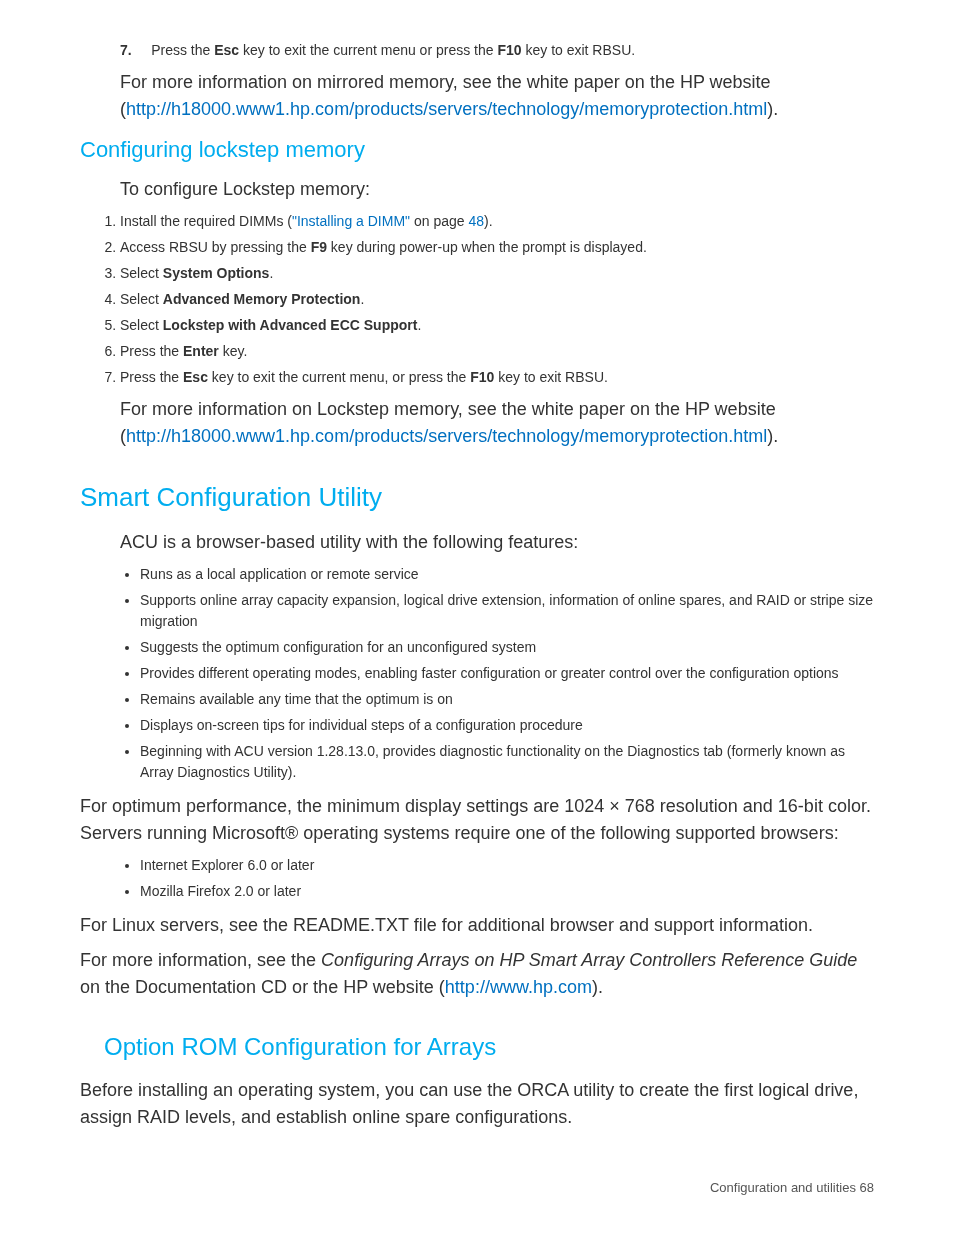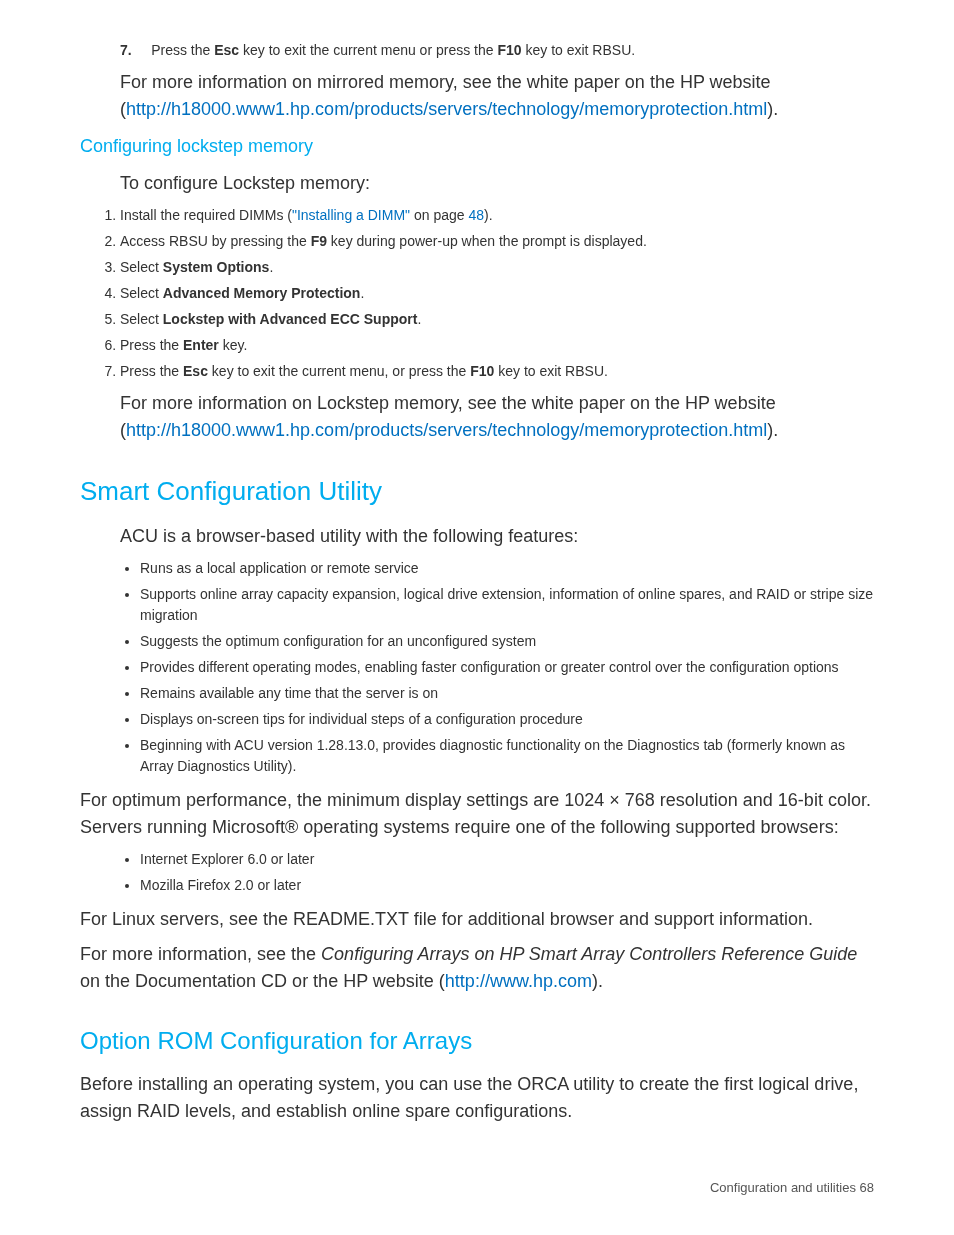--- a/index.html
+++ b/index.html
@@ -14,40 +14,41 @@
       color: #333;
       background: #fff;
       width: 954px;
       min-height: 1235px;
       padding: 40px 80px 60px 80px;
       line-height: 1.5;
     }
 
     .section-heading-blue-small {
       color: #00adef;
-      font-size: 18px;
+      font-size: 22px;
       font-weight: normal;
       margin-bottom: 10px;
       margin-top: 10px;
     }
 
     .section-heading-blue-large {
       color: #00adef;
       font-size: 26px;
       font-weight: normal;
       margin-top: 28px;
       margin-bottom: 12px;
     }
 
     .section-heading-blue-medium {
       color: #00adef;
       font-size: 24px;
       font-weight: normal;
       margin-top: 28px;
       margin-bottom: 12px;
+      margin-left: 24px;
     }
 
     p {
       margin-bottom: 8px;
       font-size: 18px;
     }
 
     a {
       color: #0070c0;
       text-decoration: none;
@@ -148,21 +149,21 @@
 
 <h1 class="section-heading-blue-large">Smart Configuration Utility</h1>
 
 <p class="intro-paragraph">ACU is a browser-based utility with the following features:</p>
 
 <ul class="bullet-list">
   <li>Runs as a local application or remote service</li>
   <li>Supports online array capacity expansion, logical drive extension, information of online spares, and RAID or stripe size migration</li>
   <li>Suggests the optimum configuration for an unconfigured system</li>
   <li>Provides different operating modes, enabling faster configuration or greater control over the configuration options</li>
-  <li>Remains available any time that the server is on</li>
+  <li>Remains available any time that the optimum is on</li>
   <li>Displays on-screen tips for individual steps of a configuration procedure</li>
   <li>Beginning with ACU version 1.28.13.0, provides diagnostic functionality on the Diagnostics tab (formerly known as Array Diagnostics Utility).</li>
 </ul>
 
 <p>For optimum performance, the minimum display settings are 1024 × 768 resolution and 16-bit color. Servers running Microsoft® operating systems require one of the following supported browsers:</p>
 
 <ul class="bullet-list">
   <li>Internet Explorer 6.0 or later</li>
   <li>Mozilla Firefox 2.0 or later</li>
 </ul>

